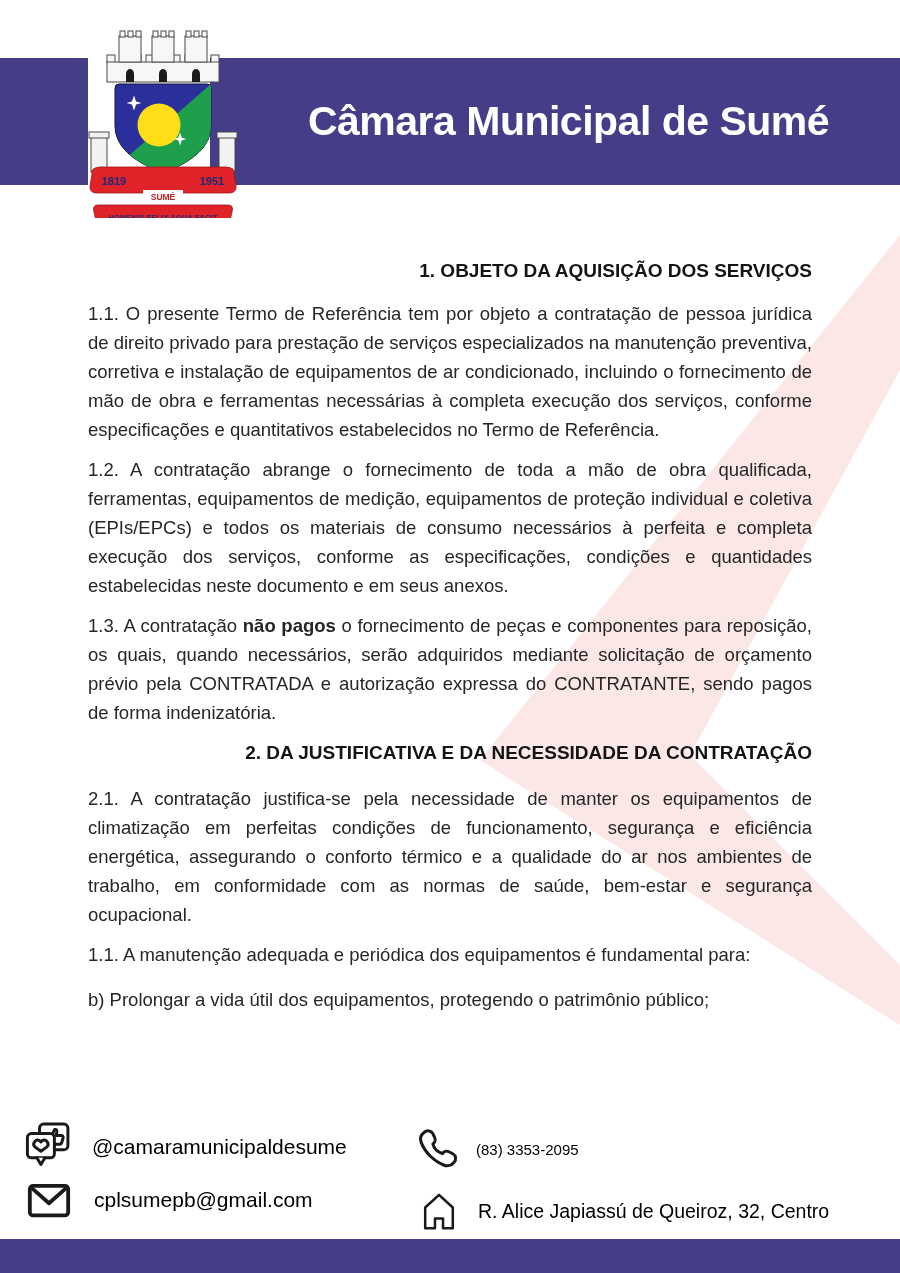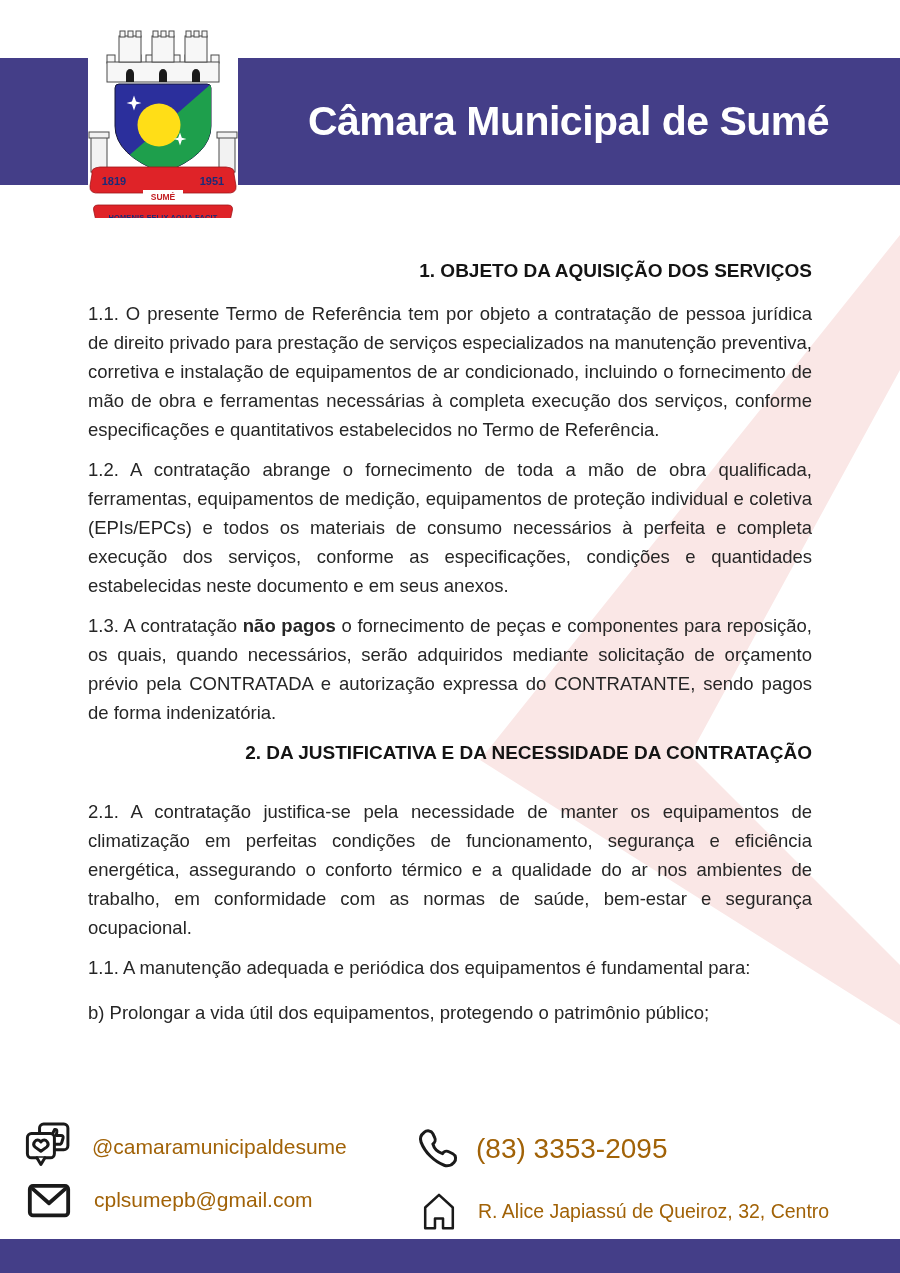--- a/index.html
+++ b/index.html
@@ -10,41 +10,41 @@
   
   .bg-ribbon{position:absolute;left:0;top:0;width:900px;height:1273px;z-index:0;}
   
   .banner{position:absolute;left:0;top:58px;width:900px;height:127px;background:#443E88;z-index:1;}
   .banner-title{
     position:absolute;left:245px;right:8px;top:0;height:100%;
     display:flex;align-items:center;justify-content:center;
     color:#ffffff;font-size:41px;font-weight:bold;letter-spacing:-0.5px;white-space:nowrap;
   }
   
-  .logo-box{position:absolute;left:88px;top:28px;width:150px;height:190px;background:#ffffff;z-index:2;}
+  .logo-box{position:absolute;left:88px;top:28px;width:122px;height:190px;background:#ffffff;z-index:2;}
   .logo-box svg{display:block;width:150px;height:190px;}
   .crest-text{font-family:"Liberation Sans",sans-serif;font-weight:bold;}
   
   .content{
     position:absolute;left:88px;top:250px;width:724px;z-index:1;
     color:#262626;font-size:18.5px;line-height:29px;text-align:justify;
   }
   .content h2{font-size:19px;line-height:29px;text-align:right;color:#141414;margin:6px 0 14px;}
-  .content h2.second{margin:10px 0 30px;}
+  .content h2.second{margin:10px 0 17px;}
   .content p{margin:0 0 11px;}
   .content p.intro-line{text-align:left;margin:0 0 16px;}
   .content p.list-item{text-align:left;margin:0;}
   .bold{font-weight:bold;}
   
-  .contact-item{position:absolute;display:flex;align-items:center;z-index:1;color:#a16207;}
+  .contact-item{position:absolute;display:flex;align-items:center;z-index:1;color:#000000;}
   .contact-item .label{white-space:nowrap;}
   .ci-social{left:22px;top:1120px;}
   .ci-social .label{margin-left:16px;font-size:21px;}
   .ci-phone{left:414px;top:1126px;}
-  .ci-phone .label{margin-left:16px;font-size:28px;}
+  .ci-phone .label{margin-left:16px;font-size:15px;}
   .ci-mail{left:26px;top:1180px;}
   .ci-mail .label{margin-left:22px;font-size:21px;}
   .ci-home{left:418px;top:1188px;}
   .ci-home .label{margin-left:18px;font-size:19.5px;}
   .icon{display:inline-flex;align-items:center;justify-content:center;}
   .bottom-bar{position:absolute;left:0;top:1239px;width:900px;height:34px;background:#443E88;z-index:1;}
 </style>
 </head>
 <body>
 

